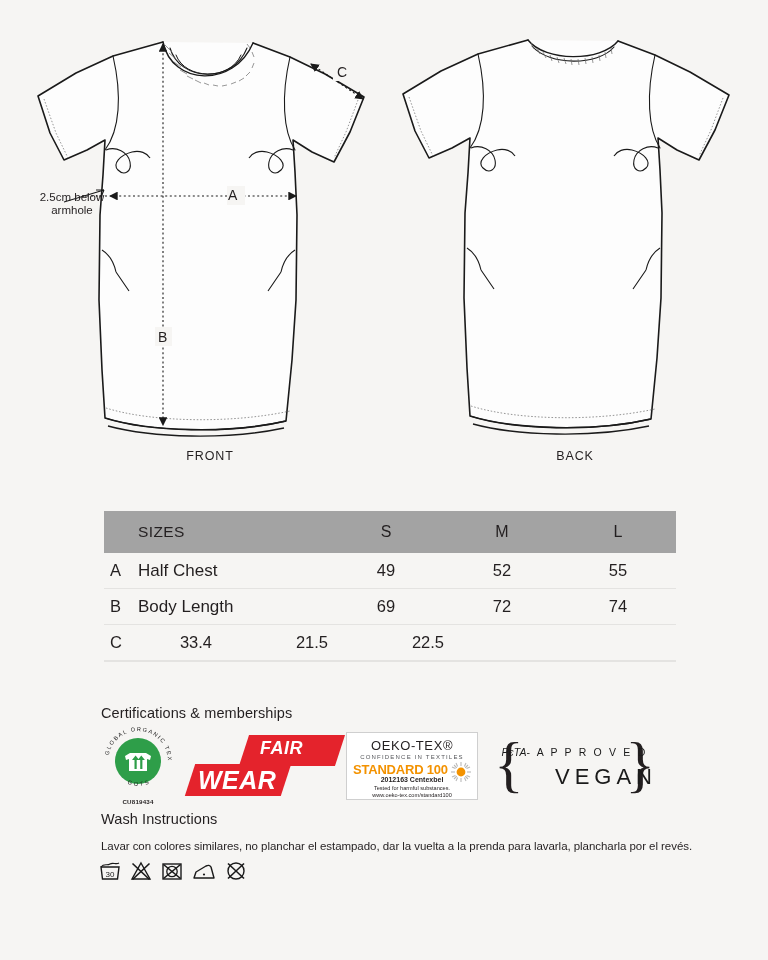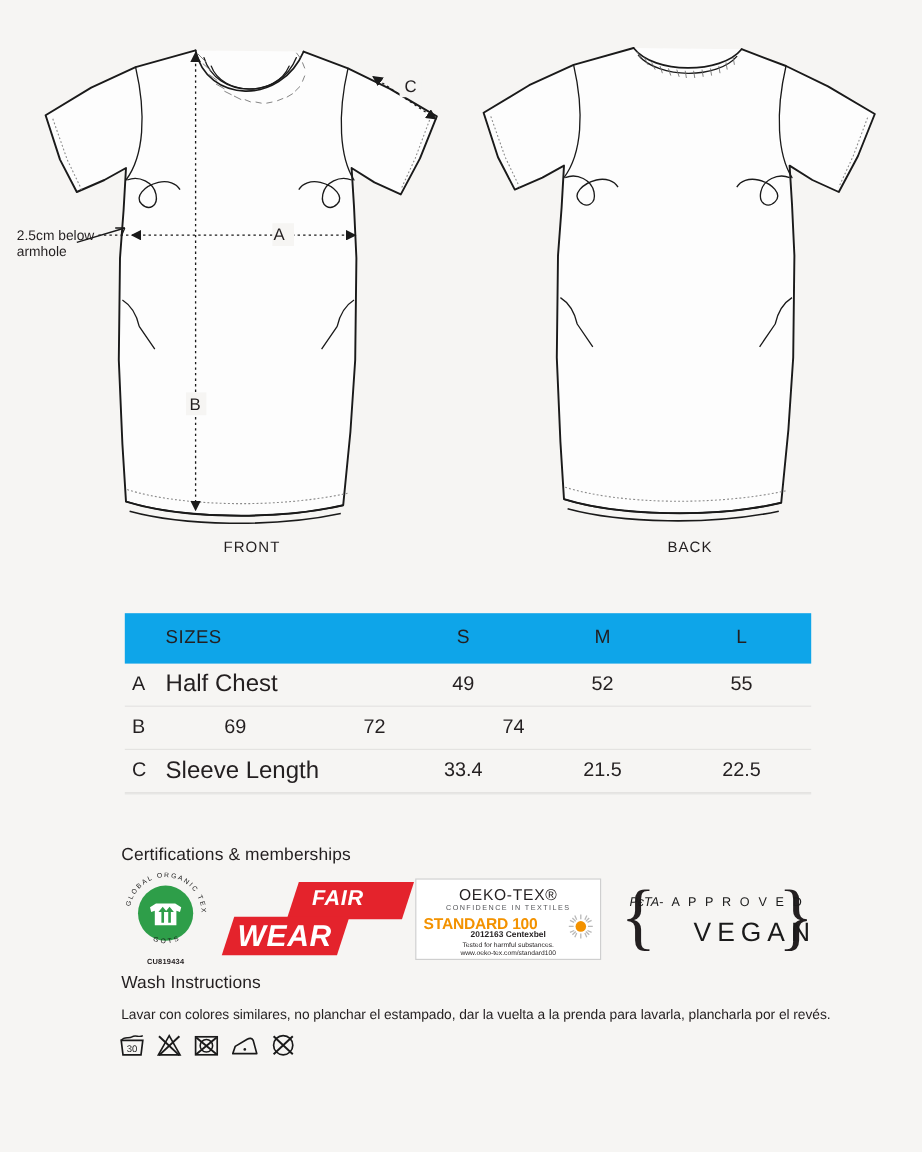--- a/index.html
+++ b/index.html
@@ -21,24 +21,24 @@
     text-align:center;
   }
   #cap-front{left:150px;top:449px;width:120px;}
   #cap-back{left:515px;top:449px;width:120px;}
 
   
   .table{
     position:absolute;left:104px;top:511px;width:572px;
   }
   .trow{display:flex;align-items:center;height:35px;}
-  .trow.head{background:#0ea5e9;height:42px;}
+  .trow.head{background:#a3a3a3;height:42px;}
   .trow.body{border-bottom:1px solid #e4e3e1;}
   .c-key{width:34px;font-size:16.5px;color:#231f20;padding-left:6px;box-sizing:border-box;}
-  .c-name{width:190px;font-size:20px;color:#231f20;}
+  .c-name{width:190px;font-size:17px;color:#231f20;}
   .c-val{width:116px;text-align:center;font-size:16.5px;color:#231f20;}
   .trow.head .c-name{font-size:15.5px;letter-spacing:.4px;}
   .trow.head .c-val{font-size:16px;}
   .table .rule-bottom{height:1px;background:#e4e3e1;}
 
   
   .sec-title{
     position:absolute;font-size:14.5px;color:#231f20;letter-spacing:.1px;
   }
   #cert-title{left:101px;top:705px;}
@@ -65,21 +65,21 @@
   .fw-bot{left:6px;top:33px;width:96px;height:32px;}
   .fw-txt{
     position:absolute;color:#ffffff;font-style:italic;font-weight:bold;
     font-family:"Liberation Sans", sans-serif;letter-spacing:.5px;
   }
   .fw-fair{left:76px;top:7px;font-size:18px;font-style:italic;}
   .fw-wear{left:14px;top:35px;font-size:25px;}
 
   
   .oeko{
-    width:155px;height:68px;background:#ffffff;border:1px solid #cfcfcf;
+    width:132px;height:68px;background:#ffffff;border:1px solid #cfcfcf;
     margin-left:10px;position:relative;box-sizing:border-box;
   }
   .oeko .l1{position:absolute;left:0;right:0;top:5px;text-align:center;font-size:13px;letter-spacing:.6px;color:#231f20;}
   .oeko .l2{position:absolute;left:0;right:0;top:21px;text-align:center;font-size:6px;letter-spacing:1.2px;color:#55565a;}
   .oeko .l3{position:absolute;left:6px;top:29px;font-size:13px;font-weight:bold;color:#f39200;letter-spacing:-.2px;}
   .oeko .l4{position:absolute;left:0;right:0;top:43px;text-align:center;font-size:7px;font-weight:bold;color:#231f20;}
   .oeko .l5{position:absolute;left:0;right:0;top:52px;text-align:center;font-size:5.6px;color:#231f20;}
   .oeko .l6{position:absolute;left:0;right:0;top:59px;text-align:center;font-size:5.6px;color:#231f20;}
   .oeko .sun{position:absolute;right:5px;top:28px;}
 
@@ -235,21 +235,21 @@
         <path d="M473,424 C517,436 593,438 649,426"></path>
       </g>
     </svg>
 
     <div class="caption" id="cap-front">FRONT</div>
     <div class="caption" id="cap-back">BACK</div>
 
     <div style="position:absolute;left:228px;top:187px;font-size:14px;">A</div>
     <div style="position:absolute;left:158px;top:329px;font-size:14px;">B</div>
     <div style="position:absolute;left:337px;top:64px;font-size:14px;">C</div>
-    <div style="position:absolute;left:14px;top:191px;width:96px;font-size:11.5px;line-height:13px;">
+    <div style="position:absolute;left:24px;top:191px;width:96px;text-align:center;font-size:11.5px;line-height:13px;">
       <div>2.5cm below</div>
       <div>armhole</div>
     </div>
   </div>
 
   <div class="table">
     <div class="trow head">
       <div class="c-key"></div>
       <div class="c-name">SIZES</div>
       <div class="c-val">S</div>
@@ -260,28 +260,28 @@
     <div class="trow body">
       <div class="c-key">A</div>
       <div class="c-name">Half Chest</div>
       <div class="c-val">49</div>
       <div class="c-val">52</div>
       <div class="c-val">55</div>
     </div>
 
     <div class="trow body">
       <div class="c-key">B</div>
+      <div class="c-name">Body Length</div>
       <div class="c-val">69</div>
       <div class="c-val">72</div>
       <div class="c-val">74</div>
     </div>
 
     <div class="trow body">
       <div class="c-key">C</div>
-      <div class="c-name">Sleeve Length</div>
       <div class="c-val">33.4</div>
       <div class="c-val">21.5</div>
       <div class="c-val">22.5</div>
     </div>
     <div class="rule-bottom"></div>
   </div>
 
   <div class="sec-title" id="cert-title">Certifications &amp; memberships</div>
 
   <div class="logos">

